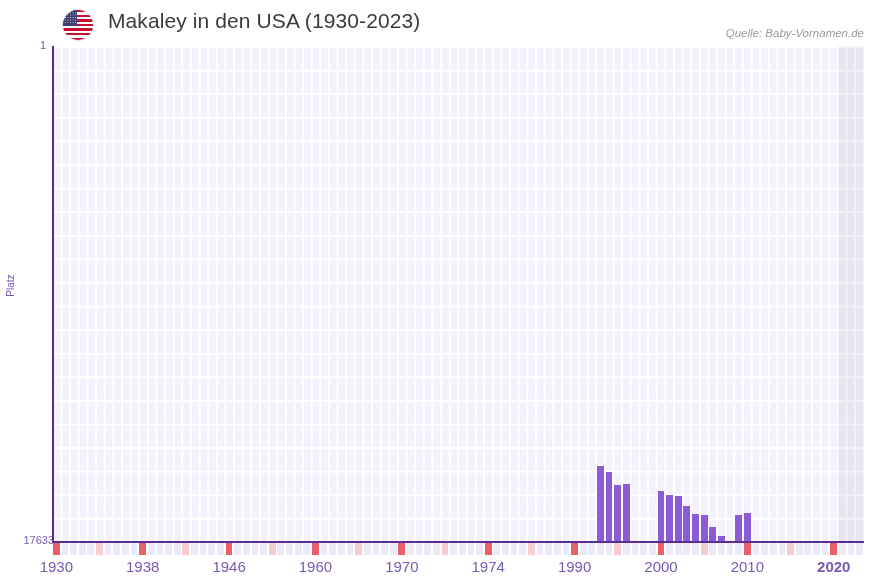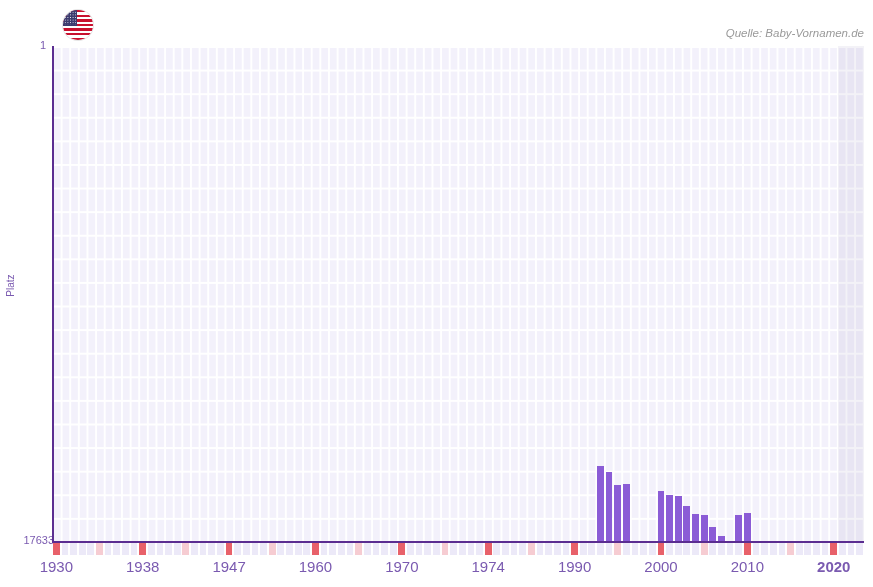--- a/index.html
+++ b/index.html
@@ -109,20 +109,21 @@
 </head>
 <body>
 
 <div id="chart-root">
 
   <div id="header">
     <div id="flag-icon">
       <div class="stripes"></div>
       <div class="canton"></div>
     </div>
+    <div id="chart-title">Makaley in den USA (1930-2023)</div>
     <div id="source-note">Quelle: Baby-Vornamen.de</div>
   </div>
 
   <div id="y-axis-title">Platz</div>
   <div id="y-label-top">1</div>
   <div id="y-label-bottom">17633</div>
 
   <div id="plot">
     <div id="grid-v"></div>
     <div id="grid-h"></div>
@@ -241,21 +242,21 @@
       <div class="tick-cell tick-plain" style="left: 769.709px; width: 6.7383px;"></div>
       <div class="tick-cell tick-major" style="left: 778.347px; width: 6.7383px;"></div>
       <div class="tick-cell tick-plain" style="left: 786.985px; width: 6.7383px;"></div>
       <div class="tick-cell tick-plain" style="left: 795.623px; width: 6.7383px;"></div>
       <div class="tick-cell tick-plain" style="left: 804.262px; width: 6.7383px;"></div>
     </div>
 
   <div id="x-labels">
       <div class="x-label" style="left: 56.3191px; color: rgb(122, 90, 176);">1930</div>
       <div class="x-label" style="left: 142.702px; color: rgb(122, 90, 176);">1938</div>
-      <div class="x-label" style="left: 229.085px; color: rgb(122, 90, 176);">1947</div>
+      <div class="x-label" style="left: 229.085px; color: rgb(122, 90, 176);">1946</div>
       <div class="x-label" style="left: 315.468px; color: rgb(122, 90, 176);">1960</div>
       <div class="x-label" style="left: 401.851px; color: rgb(122, 90, 176);">1970</div>
       <div class="x-label" style="left: 488.234px; color: rgb(122, 90, 176);">1974</div>
       <div class="x-label" style="left: 574.617px; color: rgb(122, 90, 176);">1990</div>
       <div class="x-label" style="left: 661px; color: rgb(122, 90, 176);">2000</div>
       <div class="x-label" style="left: 747.383px; color: rgb(122, 90, 176);">2010</div>
       <div class="x-label" style="left: 833.766px; color: rgb(122, 90, 176); font-weight: bold;">2020</div>
     </div>
 
 </div>

